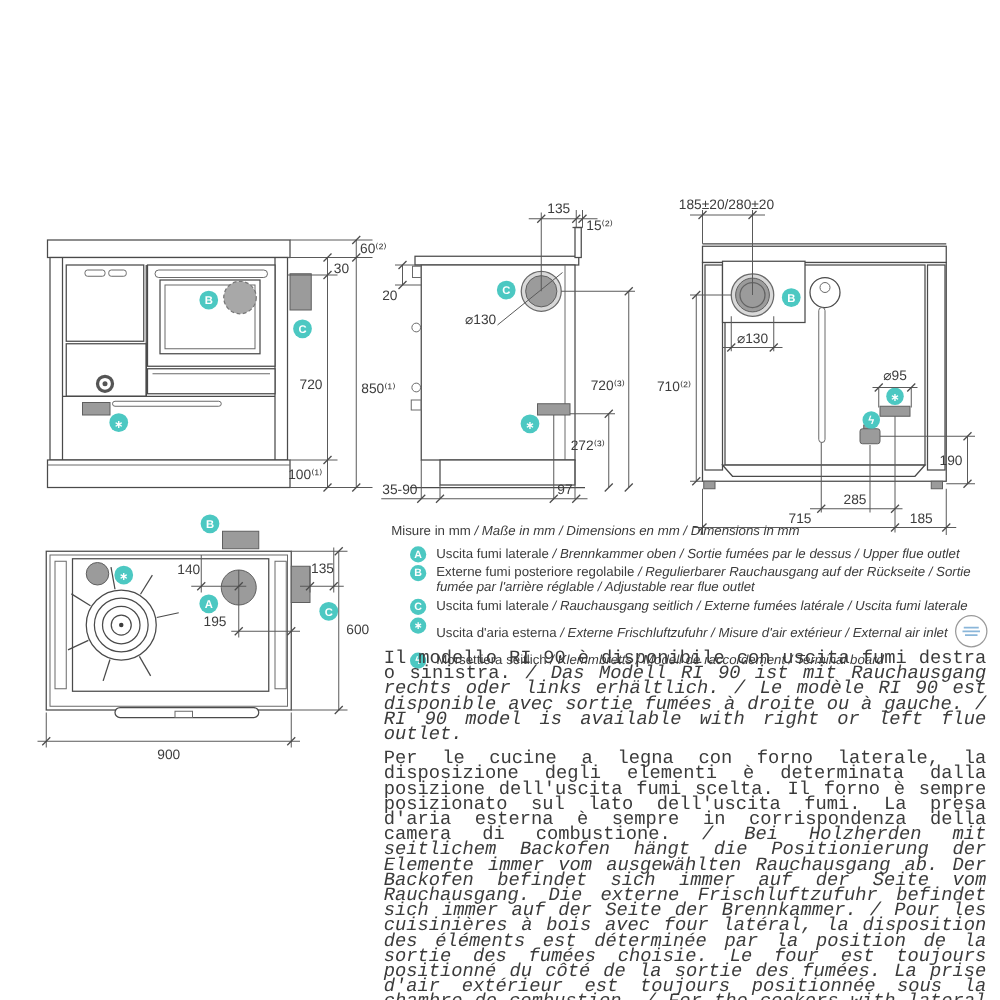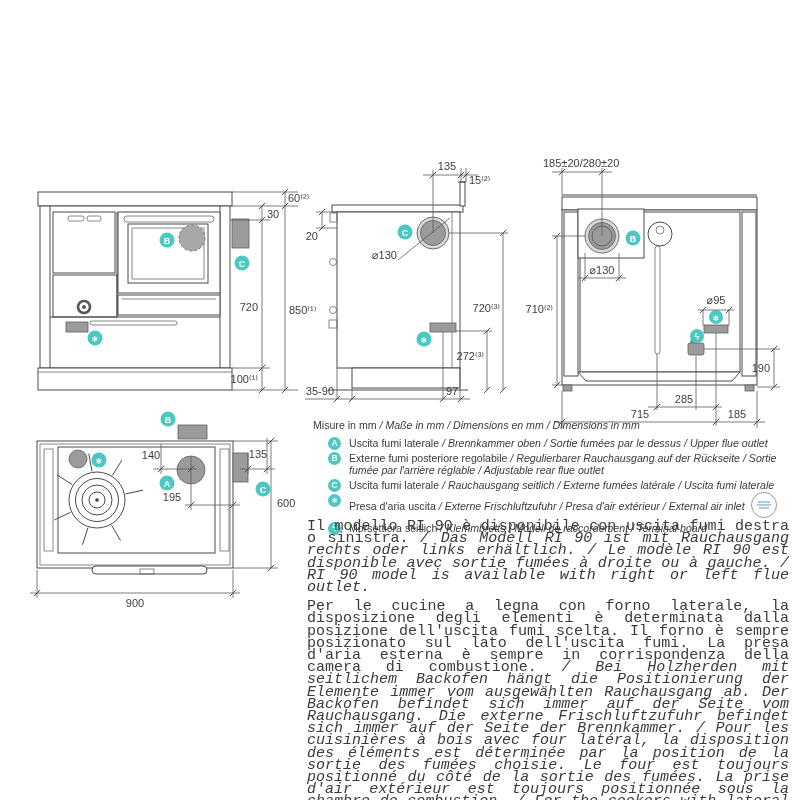--- a/index.html
+++ b/index.html
@@ -369,21 +369,21 @@
     <div class="ltext"><span>Externe fumi posteriore regolabile </span><em>/ Regulierbarer Rauchausgang auf der Rückseite / Sortie fumée par l'arrière réglable / Adjustable rear flue outlet</em></div>
   </div>
 
   <div class="lrow">
     <span class="lbadge">C</span>
     <div class="ltext"><span>Uscita fumi laterale </span><em>/ Rauchausgang seitlich / Externe fumées latérale / Uscita fumi laterale</em></div>
   </div>
 
   <div class="lrow">
     <span class="lbadge">∗</span>
-    <div class="ltext"><span>Presa d'aria uscita </span><em>/ Externe Frischluftzufuhr / Presa d'air extérieur / External air inlet</em><span class="stamp"><svg width="24" height="24" viewBox="0 0 24 24">
+    <div class="ltext"><span>Uscita d'aria esterna </span><em>/ Externe Frischluftzufuhr / Misure d'air extérieur / External air inlet</em><span class="stamp"><svg width="24" height="24" viewBox="0 0 24 24">
               <line x1="6" y1="9" x2="18" y2="9" stroke="#8ab6d9" stroke-width="1.4"></line>
               <line x1="5" y1="12" x2="19" y2="12" stroke="#8ab6d9" stroke-width="1.4"></line>
               <line x1="7" y1="15" x2="17" y2="15" stroke="#8ab6d9" stroke-width="1.4"></line>
             </svg></span></div>
   </div>
 
   <div class="lrow">
     <span class="lbadge">ϟ</span>
     <div class="ltext"><span>Morsettiera seitlich </span><em>/ Klemmbretts / Modell de raccordement / Terminal board</em></div>
   </div>

